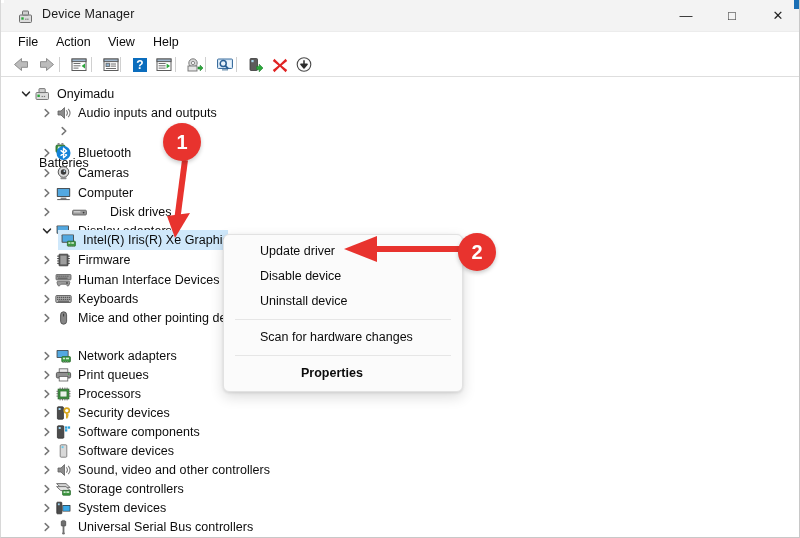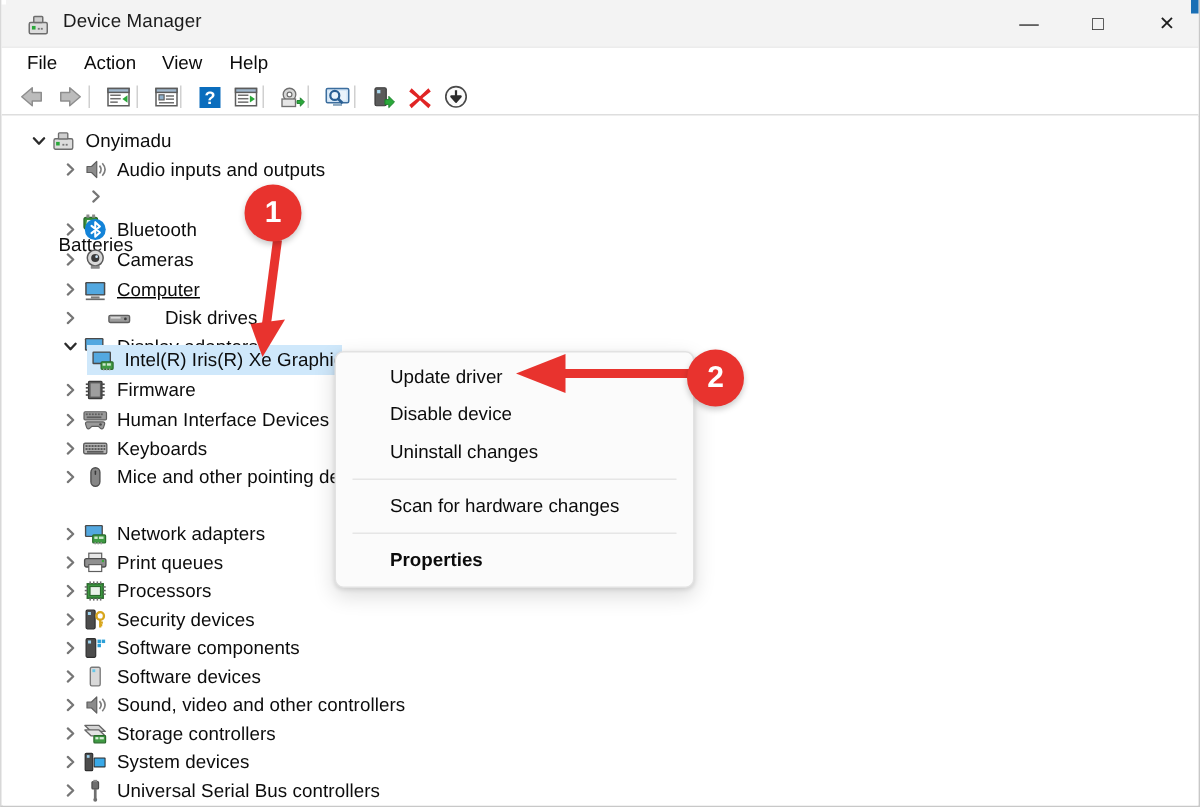--- a/index.html
+++ b/index.html
@@ -184,21 +184,21 @@
     box-sizing: border-box;
   }
   .ctx-item {
     height: 25px;
     line-height: 25px;
     padding-left: 36px;
     font-size: 12.5px;
     color: #0b0b0b;
     white-space: nowrap;
   }
-  .ctx-item.bold { font-weight: bold; }
+  .ctx-item.bold { font-weight: bold; margin-left: 41px; }
   .ctx-sep {
     height: 1px;
     background: #e6e6e6;
     margin: 5px 11px 5px 11px;
   }
 
   
   #annot {
     position: absolute;
     left: 0; top: 0;
@@ -405,21 +405,21 @@
         <span class="node-icon">
           <svg width="17" height="16" viewBox="0 0 17 16">
             <circle cx="8.5" cy="7" r="5.3" fill="#d9d9d9" stroke="#5b5b5b" stroke-width="1"></circle>
             <circle cx="8.5" cy="7" r="2.7" fill="#3a3a3a"></circle>
             <circle cx="9.4" cy="6.1" r=".9" fill="#cfe8fb"></circle>
             <rect x="5.5" y="12.2" width="6" height="2" rx=".6" fill="#8a8a8a"></rect>
           </svg>
         </span>
         <span class="node-label">Cameras</span>
       </div>
-      <div class="tree-row" style="top: 105px; left: 37px; text-decoration: underline;">
+      <div class="tree-row" style="top: 105px; left: 37px;">
         <span class="twisty">
           <svg width="10" height="10" viewBox="0 0 10 10">
             <path d="M3.2 1.6 L6.8 5 L3.2 8.4" fill="none" stroke="#767676" stroke-width="1.5" stroke-linecap="round" stroke-linejoin="round"></path>
           </svg>
         </span>
         <span class="node-icon">
           <svg width="17" height="16" viewBox="0 0 17 16">
             <rect x="1.8" y="3" width="13.4" height="9" rx=".8" fill="#4a4a4a"></rect>
             <rect x="2.8" y="3.9" width="11.4" height="7.2" fill="#53a8e0"></rect>
             <rect x="5.6" y="12.6" width="5.8" height="1.4" fill="#7d7d7d"></rect>
@@ -748,21 +748,21 @@
             <circle cx="8.5" cy="14.2" r="1.3" fill="#6f6f6f"></circle>
           </svg>
         </span>
         <span class="node-label">Universal Serial Bus controllers</span>
       </div>
     </div>
 
   <div id="ctxmenu">
       <div class="ctx-item">Update driver</div>
       <div class="ctx-item">Disable device</div>
-      <div class="ctx-item">Uninstall changes</div>
+      <div class="ctx-item">Uninstall device</div>
       <div class="ctx-sep"></div>
       <div class="ctx-item">Scan for hardware changes</div>
       <div class="ctx-sep"></div>
       <div class="ctx-item bold">Properties</div>
     </div>
 
   <div id="annot">
     <svg width="800" height="538" style="position:absolute;left:0;top:0;">
 
       <g>

